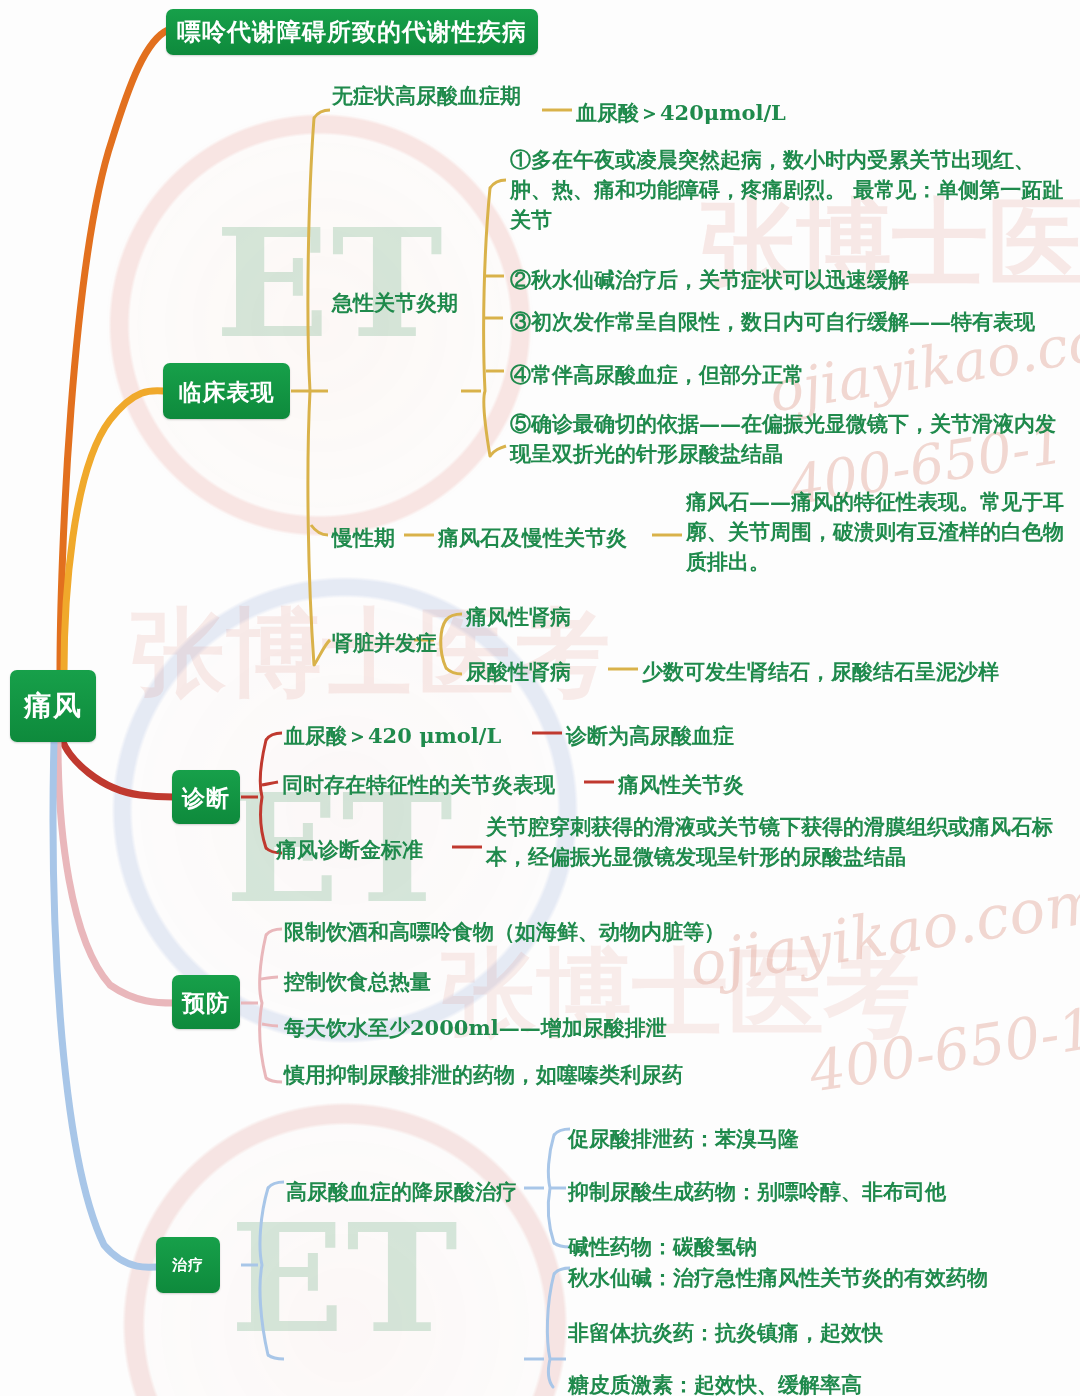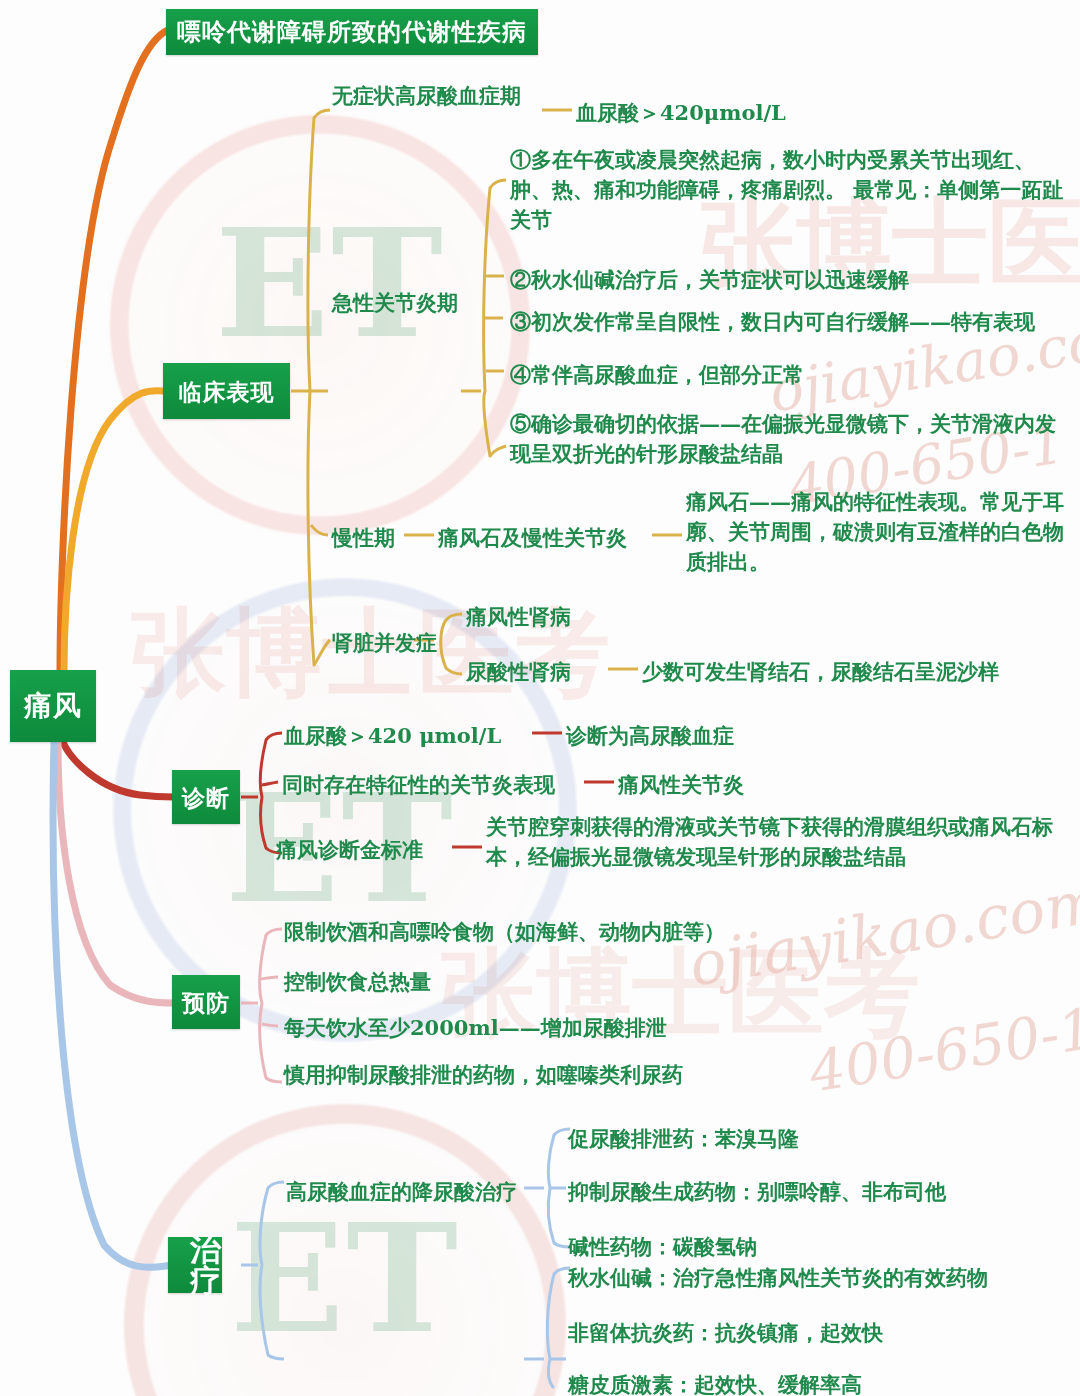--- a/index.html
+++ b/index.html
@@ -84,36 +84,36 @@
     width: 1080px; height: 1396px;
     z-index: 1;
     pointer-events: none;
   }
   
   .gnode {
     position: absolute;
     z-index: 3;
     background: linear-gradient(180deg,#17a04a 0%, #0e8a3c 100%);
     color: #ffffff;
-    border-radius: 0;
+    border-radius: 7px;
     display: flex;
     align-items: center;
     justify-content: center;
     font-weight: bold;
     letter-spacing: 1px;
     box-shadow: 0 1px 2px rgba(0,0,0,0.18);
-    text-align: right;
+    text-align: left;
     line-height: 1;
   }
   .node-root      { left: 10px;  top: 670px;  width: 86px;  height: 72px;  font-size: 28px; }
   .node-title     { left: 166px; top: 9px;    width: 372px; height: 46px;  font-size: 24px; }
   .node-clinical  { left: 163px; top: 363px;  width: 127px; height: 56px;  font-size: 23px; }
   .node-diagnosis { left: 172px; top: 770px;  width: 68px;  height: 54px;  font-size: 23px; }
   .node-prevent   { left: 172px; top: 975px;  width: 68px;  height: 54px;  font-size: 23px; }
-  .node-treat     { left: 168px; top: 1237px; width: 54px;  height: 56px;  font-size: 31px; }
+  .node-treat     { left: 156px; top: 1237px; width: 64px;  height: 56px;  font-size: 15px; }
 
   
   .leaf {
     position: absolute;
     z-index: 2;
     color: #1f8a4c;
     font-family: "DejaVu Serif", "Liberation Serif", serif;
     font-weight: bold;
     white-space: nowrap;
     line-height: 1.42;

